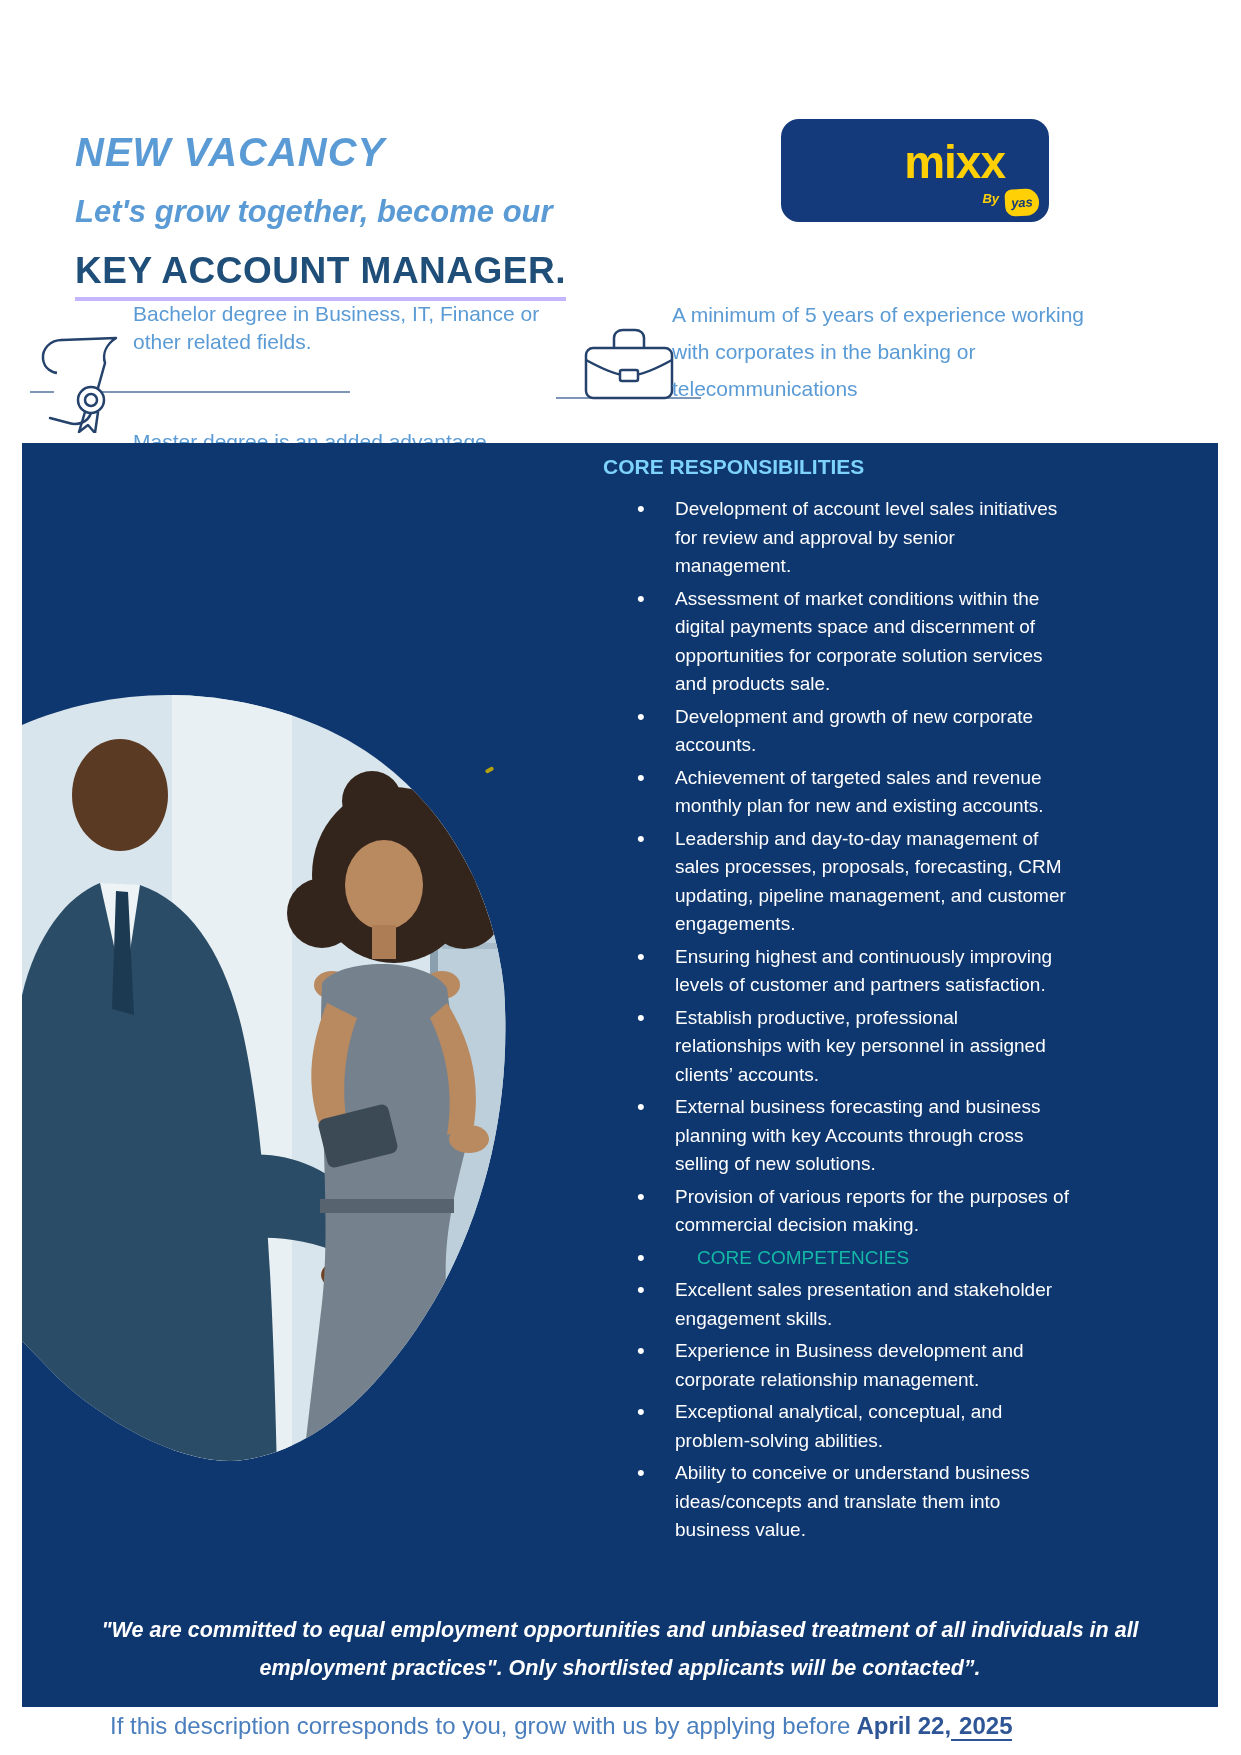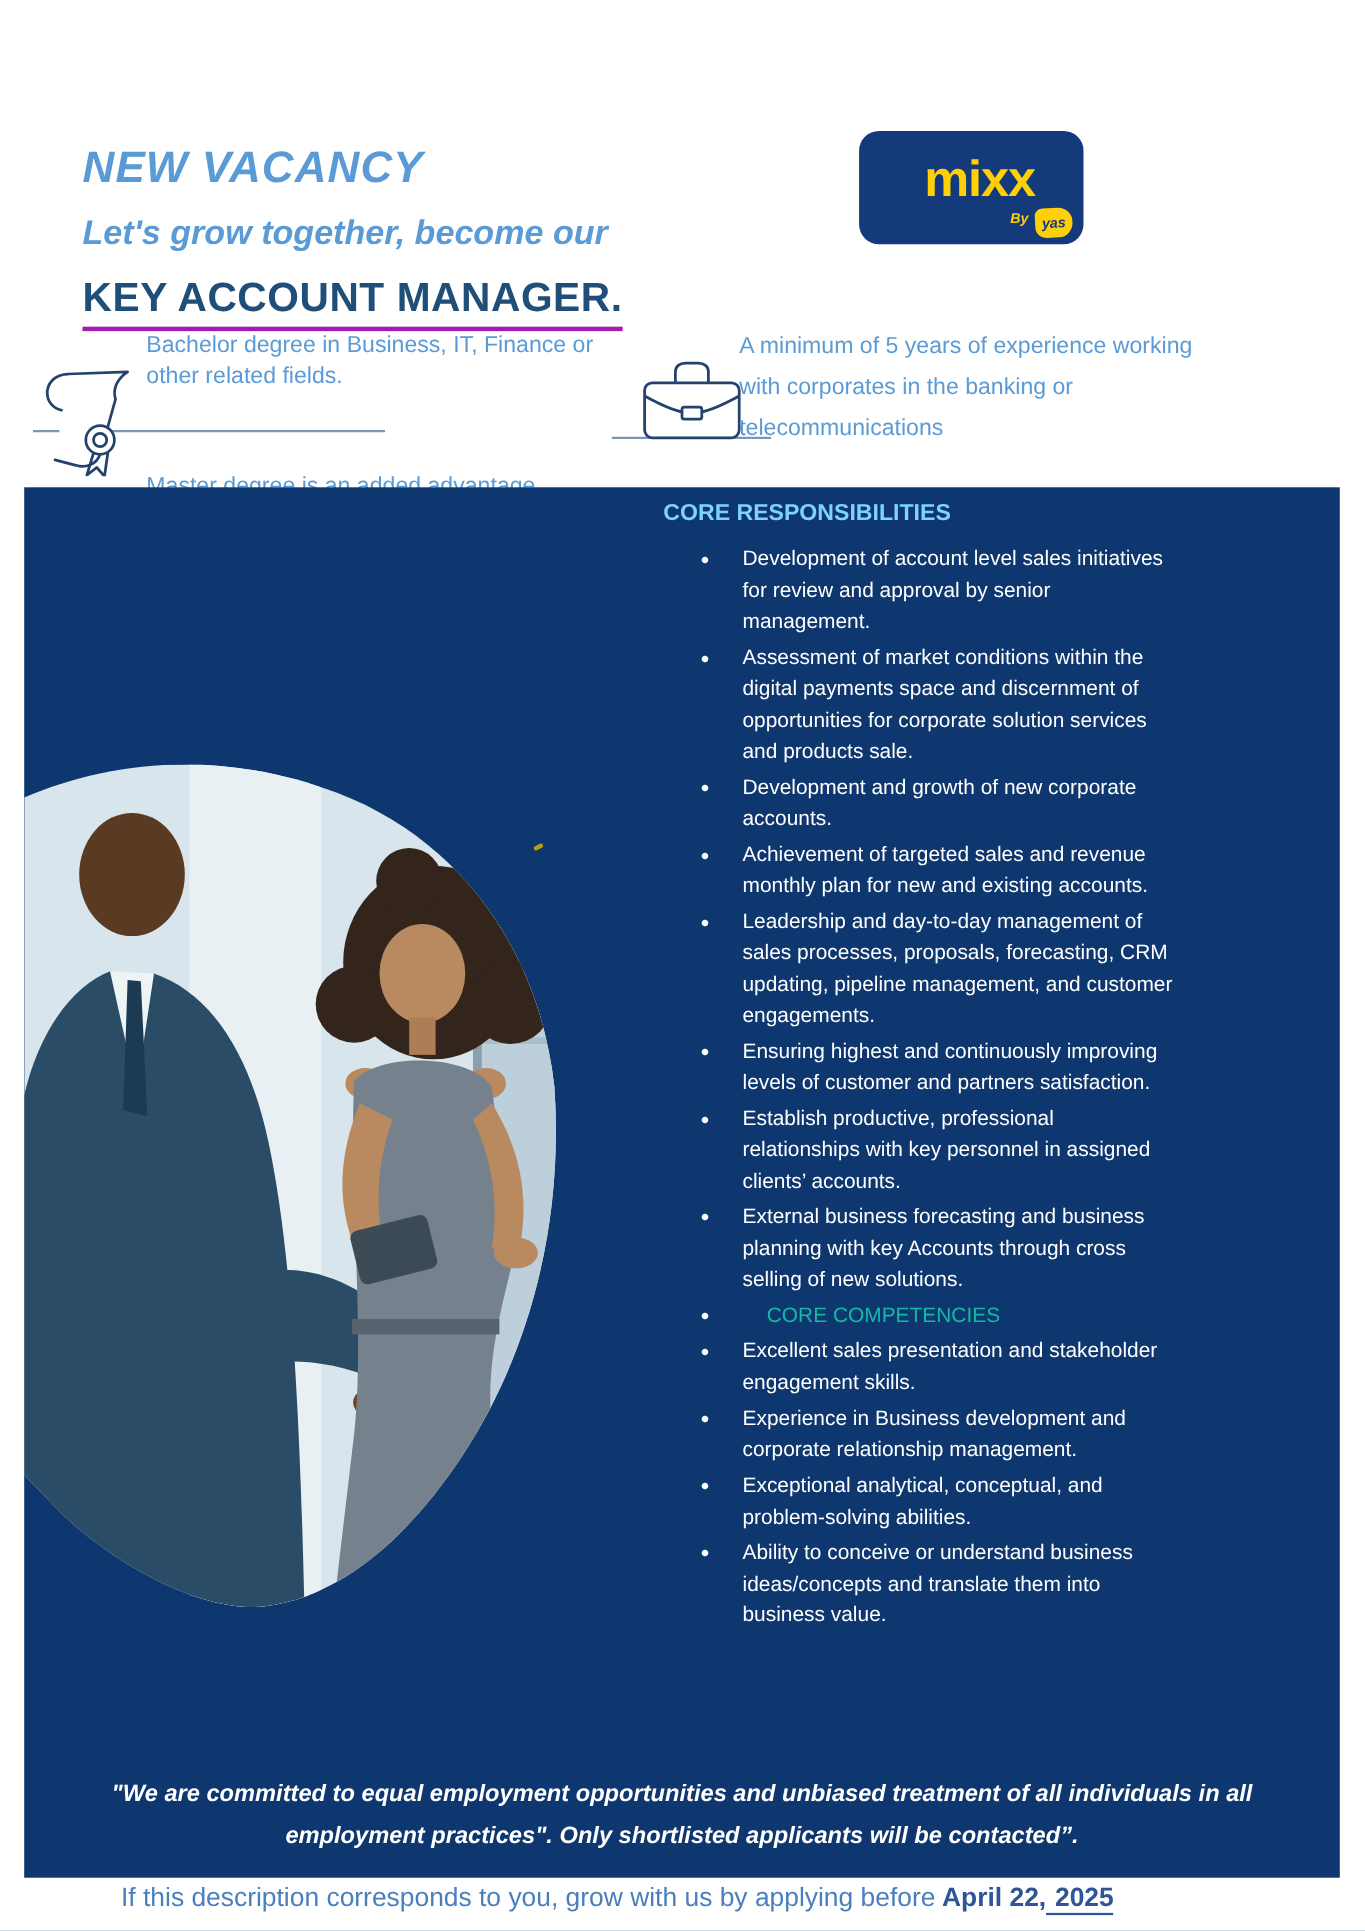--- a/index.html
+++ b/index.html
@@ -5,25 +5,25 @@
   html,body{margin:0;padding:0;background:#ffffff;}
   .page{position:relative;width:1241px;height:1755px;background:#ffffff;overflow:hidden;
         font-family:"Liberation Sans",sans-serif;}
 
   
   .eyebrow{position:absolute;left:75px;top:130px;font-size:40px;font-weight:bold;
            font-style:italic;color:#5b9bd5;letter-spacing:1px;margin:0;}
   .tagline{position:absolute;left:75px;top:194px;font-size:31px;font-weight:bold;
            font-style:italic;color:#5b9bd5;margin:0;}
   .job-title{position:absolute;left:75px;top:250px;font-size:37px;font-weight:bold;
-           color:#1f4e79;margin:0;padding-bottom:5px;border-bottom:4px solid #a21caf;
+           color:#1f4e79;margin:0;padding-bottom:5px;border-bottom:4px solid #c4b5fd;
            letter-spacing:.5px;}
 
   
-  .logo-box{position:absolute;left:781px;top:119px;width:204px;height:103px;
+  .logo-box{position:absolute;left:781px;top:119px;width:268px;height:103px;
             background:#143a7b;border-radius:18px;text-align:right;}
   .mixx{position:absolute;right:44px;top:20px;font-size:46px;font-weight:bold;
         color:#ffd005;letter-spacing:-1px;line-height:1;}
   .by{position:absolute;right:50px;top:72px;font-size:13px;font-weight:bold;
       font-style:italic;color:#ffd005;}
   .yas{position:absolute;right:10px;top:70px;width:34px;height:27px;background:#ffd005;
        border-radius:7px 13px 13px 10px;transform:rotate(-3deg);
        display:flex;align-items:center;justify-content:center;
        color:#143a7b;font-size:13px;font-weight:bold;font-style:italic;}
 
@@ -160,20 +160,21 @@
           <li>Achievement of targeted sales and revenue monthly plan for new and existing accounts.</li>
 
           <li>Leadership and day-to-day management of sales processes, proposals, forecasting, CRM updating, pipeline management, and customer engagements.</li>
 
           <li>Ensuring highest and continuously improving levels of customer and partners satisfaction.</li>
 
           <li>Establish productive, professional relationships with key personnel in assigned clients’ accounts.</li>
 
           <li>External business forecasting and business planning with key Accounts through cross selling of new solutions.</li>
 
+          <li>Provision of various reports for the purposes of commercial decision making.</li>
 
           <li class="highlight">CORE COMPETENCIES</li>
 
           <li>Excellent sales presentation and stakeholder engagement skills.</li>
 
           <li>Experience in Business development and corporate relationship management.</li>
 
           <li>Exceptional analytical, conceptual, and problem-solving abilities.</li>
 
           <li>Ability to conceive or understand business ideas/concepts and translate them into business value.</li>

